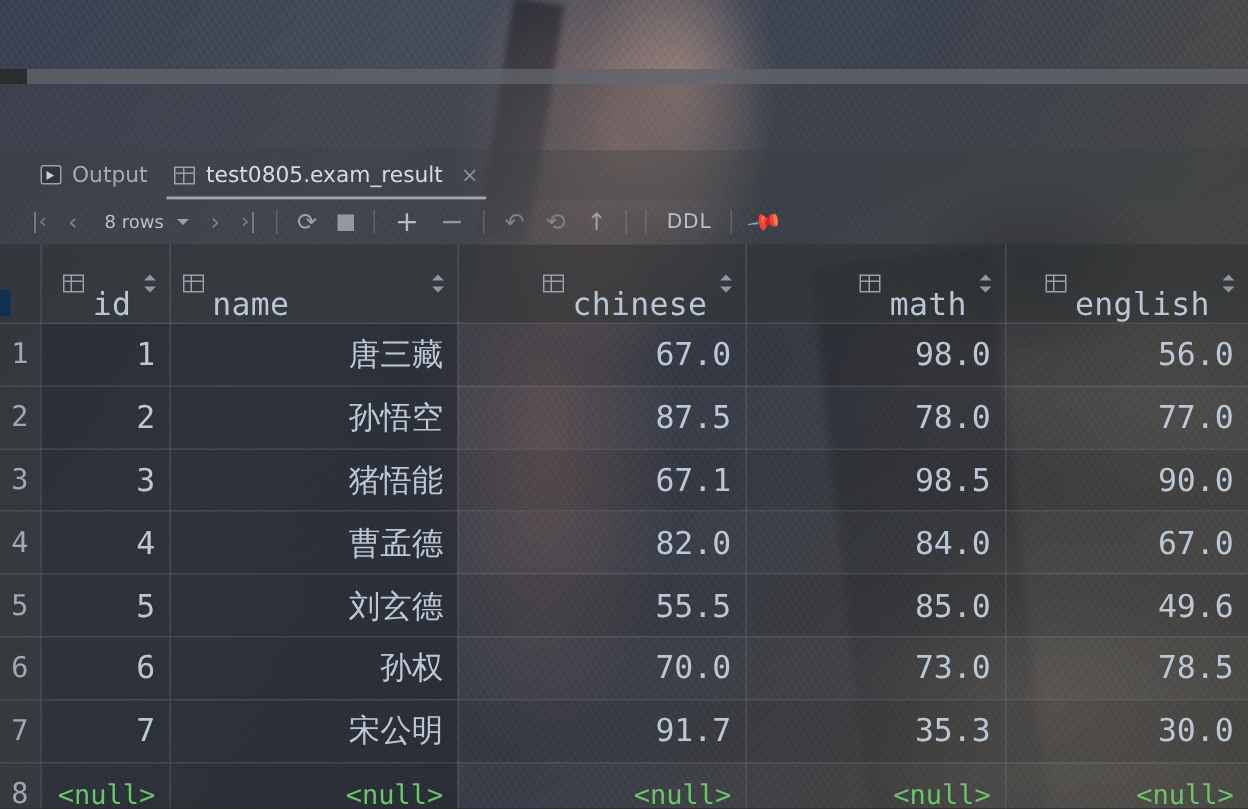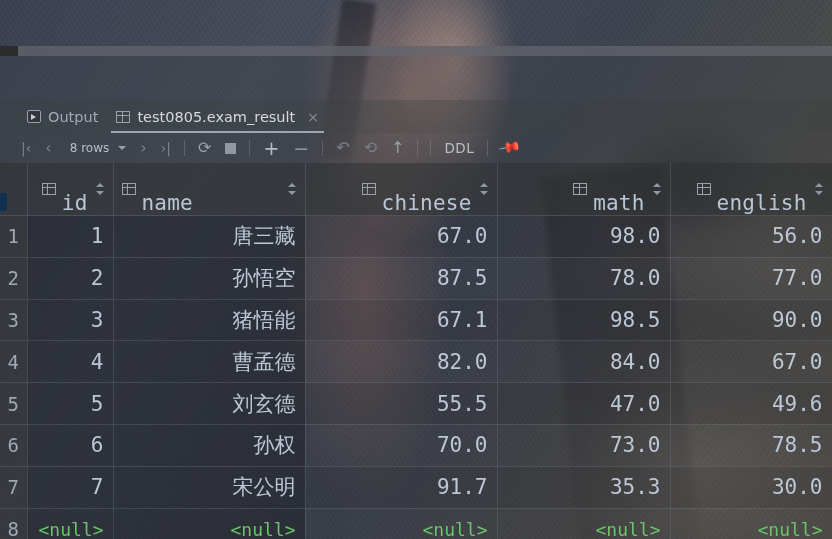--- a/index.html
+++ b/index.html
@@ -342,21 +342,21 @@
             <td class="txt dark">曹孟德</td>
             <td class="num">82.0</td>
             <td class="num">84.0</td>
             <td class="num">67.0</td>
           </tr>
           <tr>
             <td class="rn">5</td>
             <td class="num dark">5</td>
             <td class="txt dark">刘玄德</td>
             <td class="num">55.5</td>
-            <td class="num">47.0</td>
+            <td class="num">85.0</td>
             <td class="num">49.6</td>
           </tr>
           <tr class="alt">
             <td class="rn">6</td>
             <td class="num dark">6</td>
             <td class="txt dark">孙权</td>
             <td class="num">70.0</td>
             <td class="num">73.0</td>
             <td class="num">78.5</td>
           </tr>

